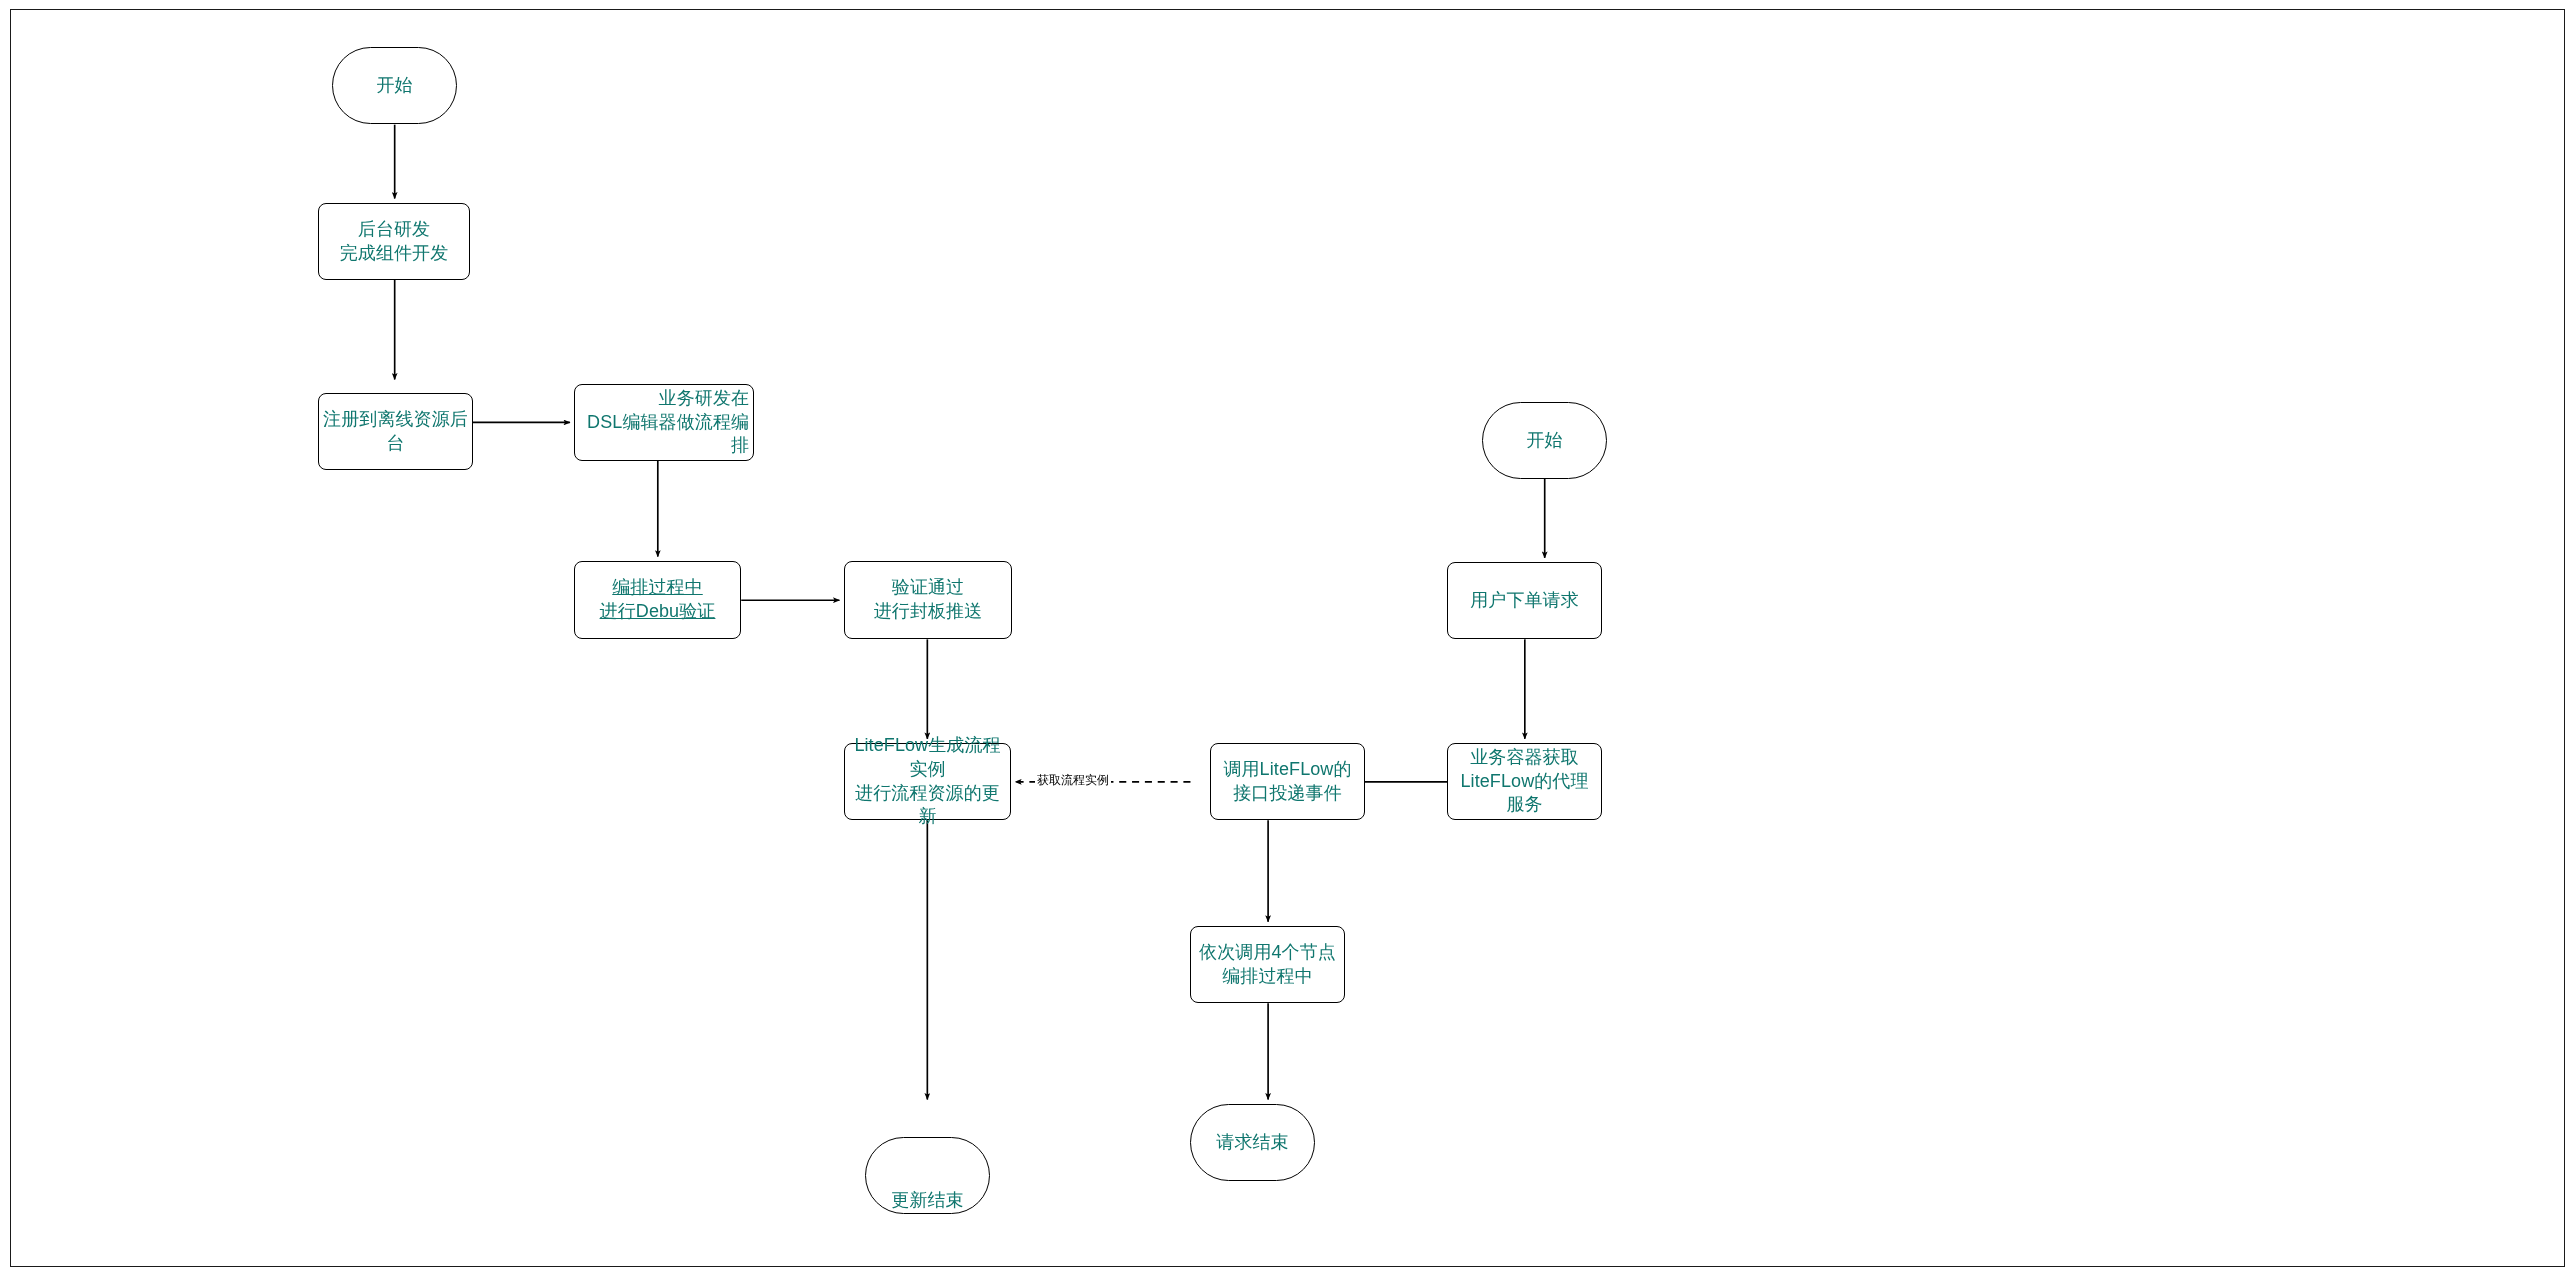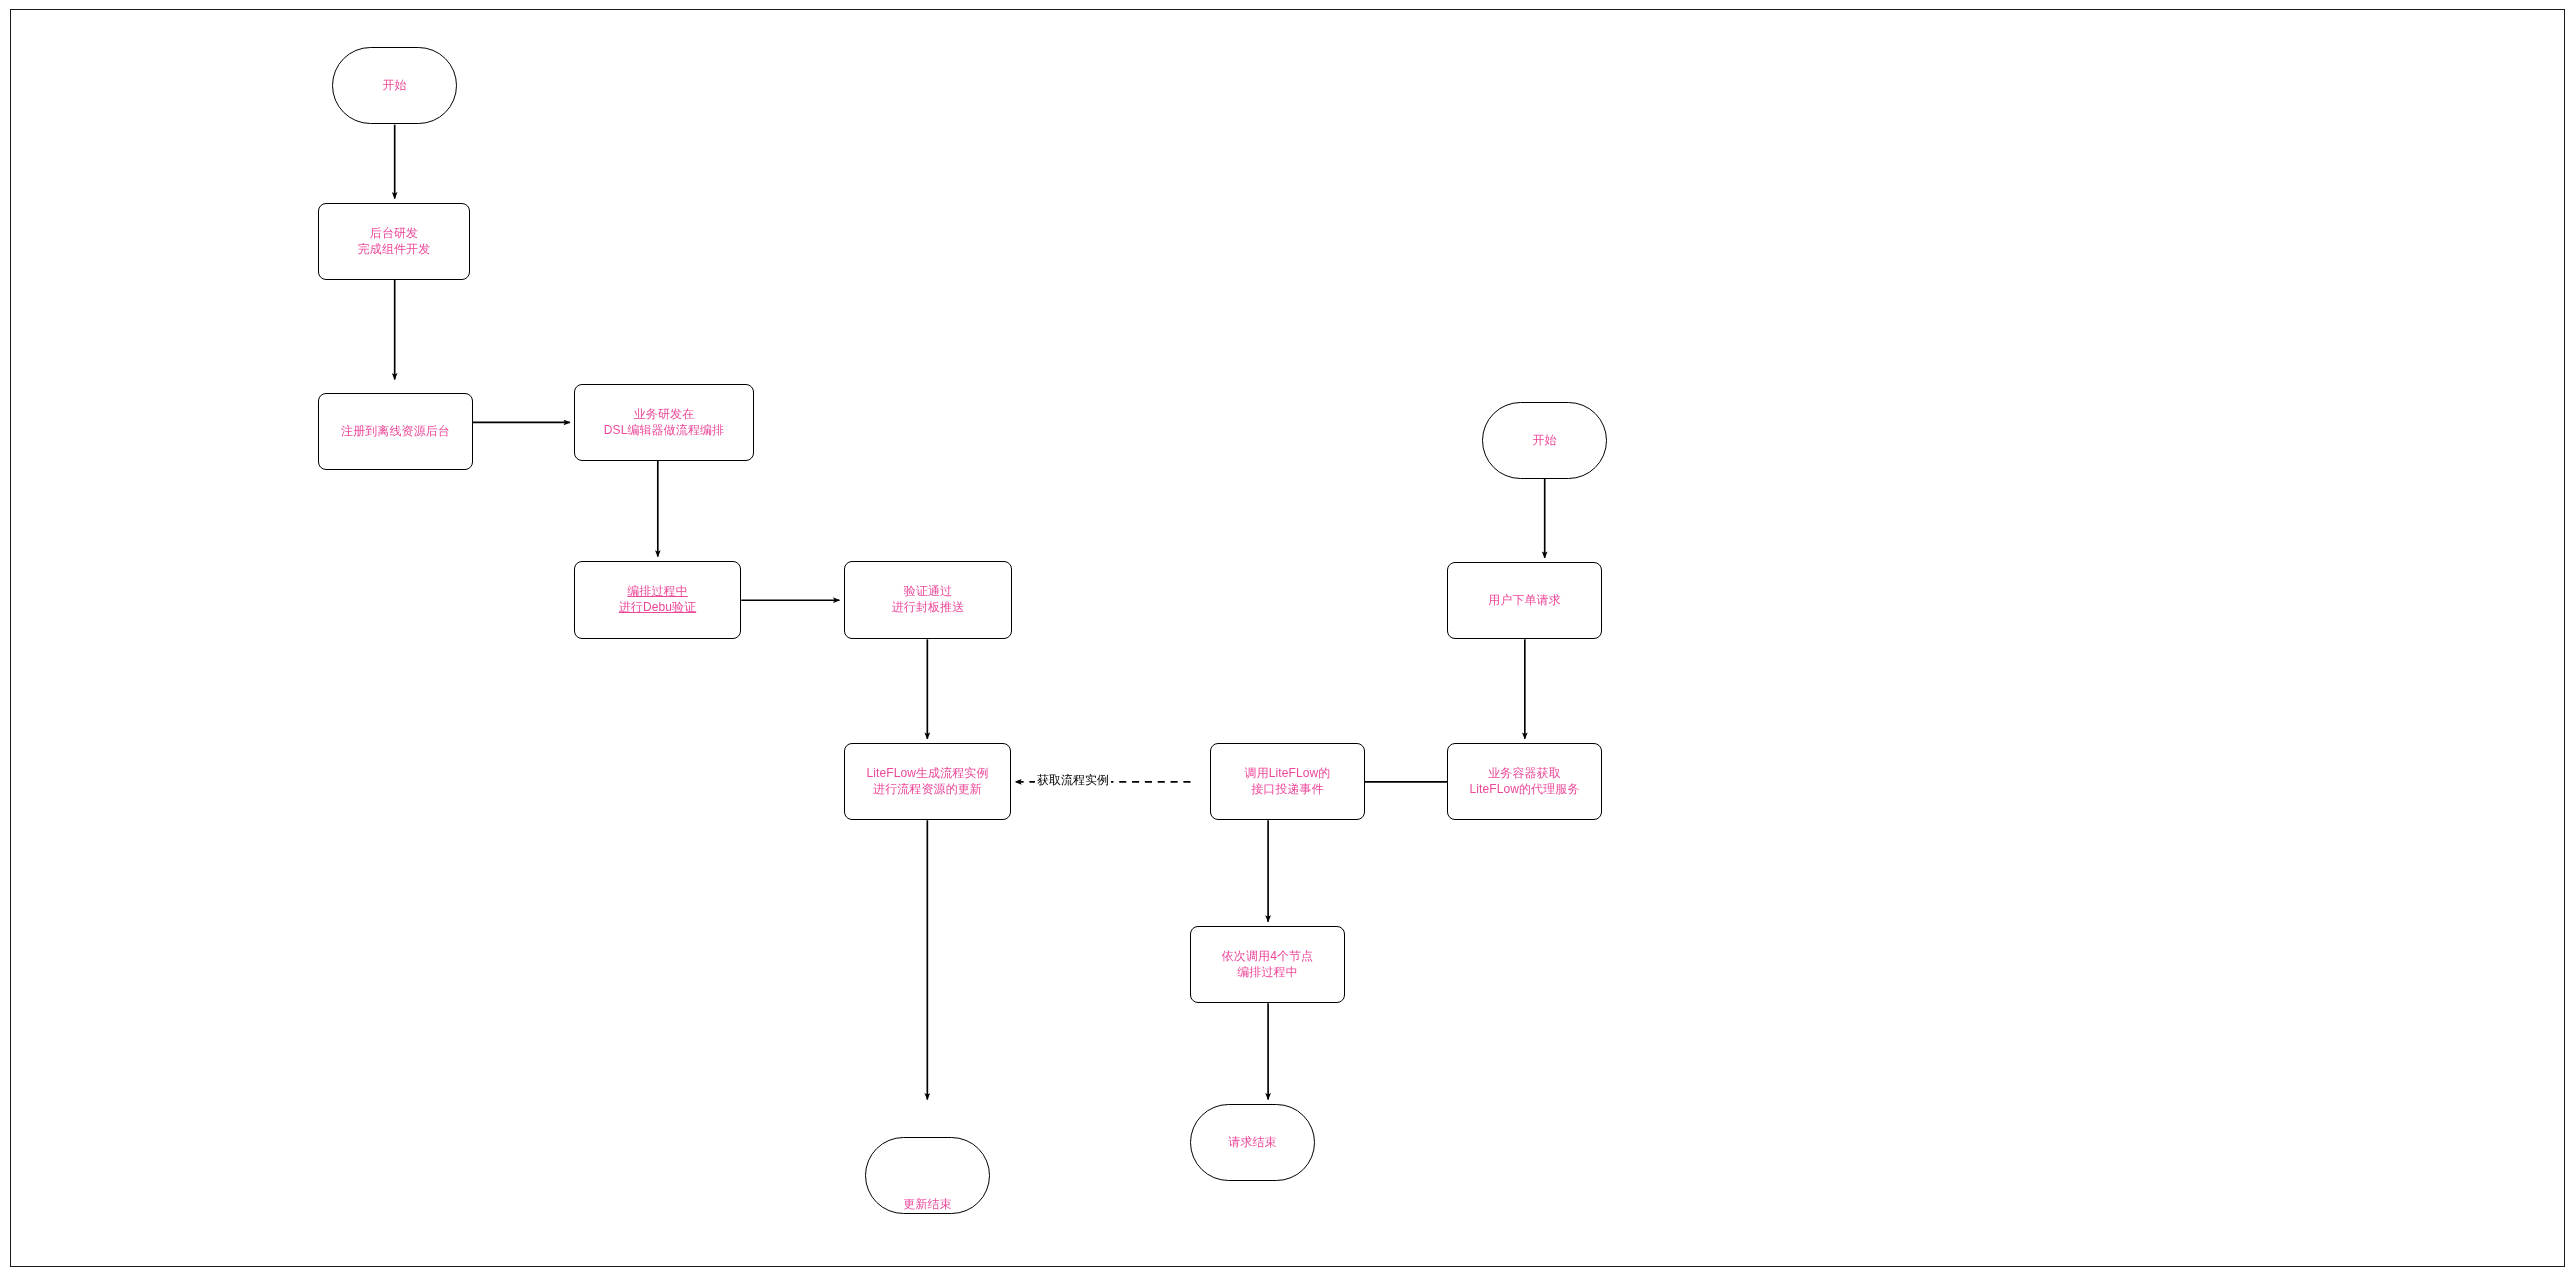--- a/index.html
+++ b/index.html
@@ -36,22 +36,22 @@
   }
   .node {
     position: absolute;
     box-sizing: border-box;
     display: flex;
     align-items: center;
     justify-content: center;
     text-align: center;
     background: #ffffff;
     border: 1.3px solid #000000;
-    color: #ec4899;
-    font-size: 12px;
+    color: #0f766e;
+    font-size: 18px;
     line-height: 1.32;
     letter-spacing: 0.1px;
   }
   .node.process { border-radius: 8px; }
   .node.terminator { border-radius: 40px; }
   .node-label { white-space: pre-line; padding: 0 3.9px; }
   .edge-label {
     position: absolute;
     font-size: 12px;
     color: #000000;
@@ -111,21 +111,21 @@
 
   <div class="node process" style="left:318px; top:203px; width:152px; height:77px;">
     <span class="node-label">后台研发
 完成组件开发</span>
   </div>
 
   <div class="node process" style="left:318px; top:384px; width:155px; height:77px;margin-top:9px;">
     <span class="node-label">注册到离线资源后台</span>
   </div>
 
-  <div class="node process" style="left:574px; top:384px; width:180px; height:77px;">
+  <div class="node process" style="left:574px; top:384px; width:180px; height:77px;text-align:right;">
     <span class="node-label">业务研发在
 DSL编辑器做流程编排</span>
   </div>
 
   <div class="node process" style="left:574px; top:561px; width:167px; height:78px;text-decoration:underline;">
     <span class="node-label">编排过程中
 进行Debu验证</span>
   </div>
 
   <div class="node process" style="left:844px; top:561px; width:168px; height:78px;">

